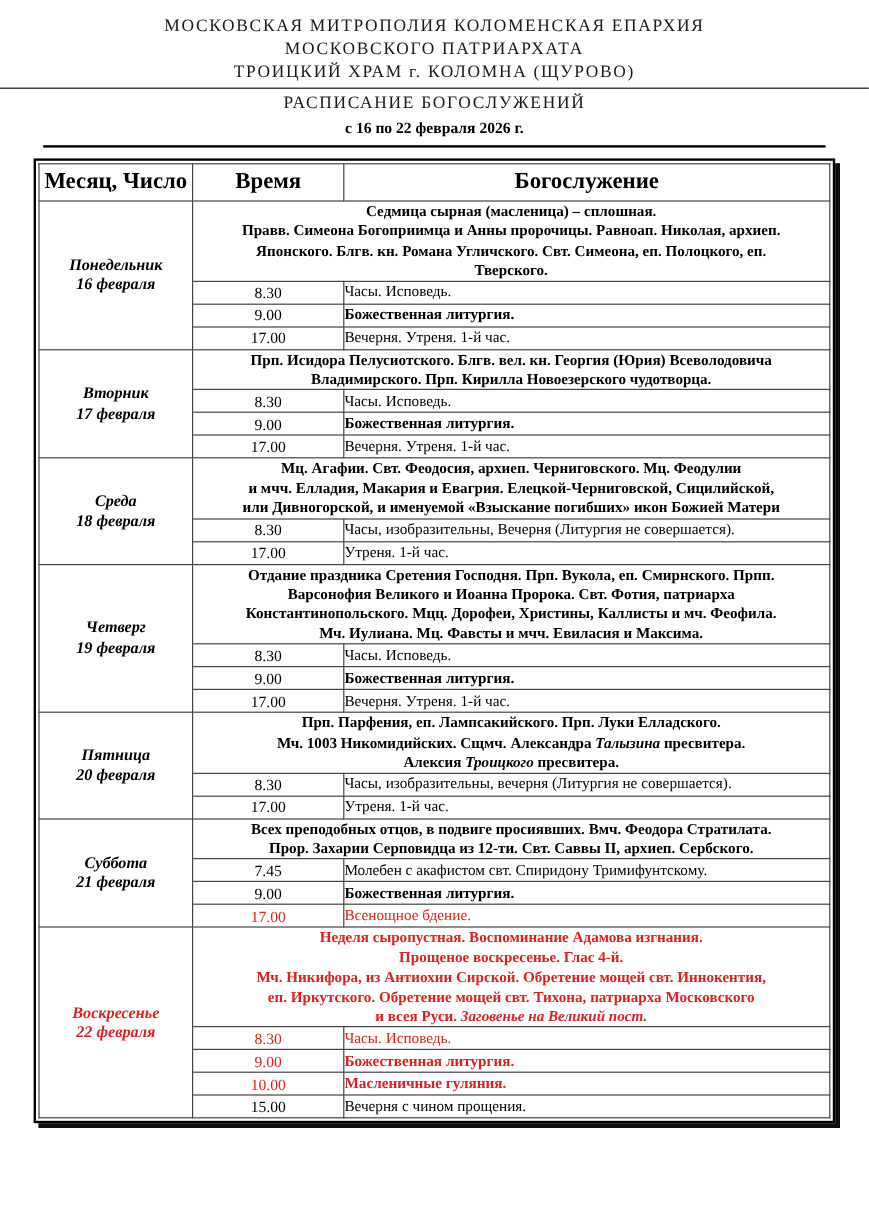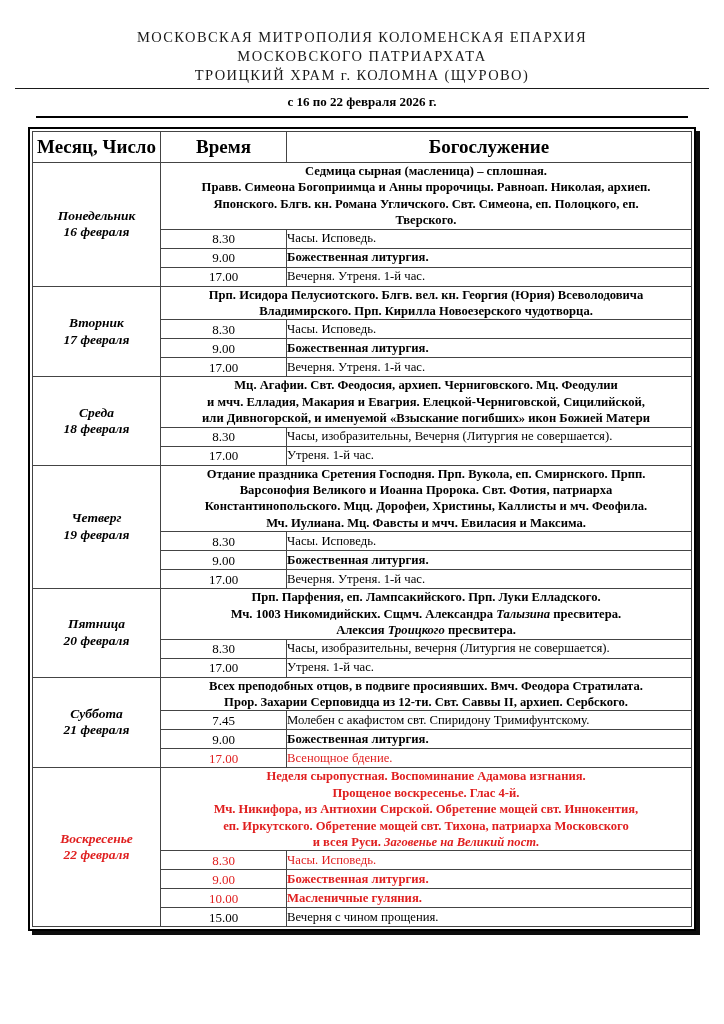--- a/index.html
+++ b/index.html
@@ -13,21 +13,21 @@
     font-family: "Liberation Serif", "DejaVu Serif", serif;
     color: #000000;
     overflow: hidden;
   }
 
   .page {
     width: 724px;
     height: 1024px;
     position: relative;
     box-sizing: border-box;
-    padding: 15px;
+    padding: 0;
   }
 
   
   .masthead {
     padding-top: 13px;
     text-align: center;
   }
   .mast-line {
     font-family: "Liberation Serif", "DejaVu Serif", serif;
     font-size: 14.5px;
@@ -143,20 +143,21 @@
 </head>
 <body>
 
 <div class="page">
 
   <div class="masthead">
     <div class="mast-line">МОСКОВСКАЯ МИТРОПОЛИЯ КОЛОМЕНСКАЯ ЕПАРХИЯ</div>
     <div class="mast-line">МОСКОВСКОГО ПАТРИАРХАТА</div>
     <div class="mast-line">ТРОИЦКИЙ ХРАМ г. КОЛОМНА (ЩУРОВО)</div>
     <hr class="rule-thin">
+    <div class="mast-sched">РАСПИСАНИЕ БОГОСЛУЖЕНИЙ</div>
     <div class="mast-dates">с 16 по 22 февраля 2026 г.</div>
     <hr class="rule-thick">
   </div>
 
   <div class="table-wrap">
     <table class="schedule">
       <colgroup>
         <col class="c-day">
           <col class="c-time">
           <col class="c-serv">

